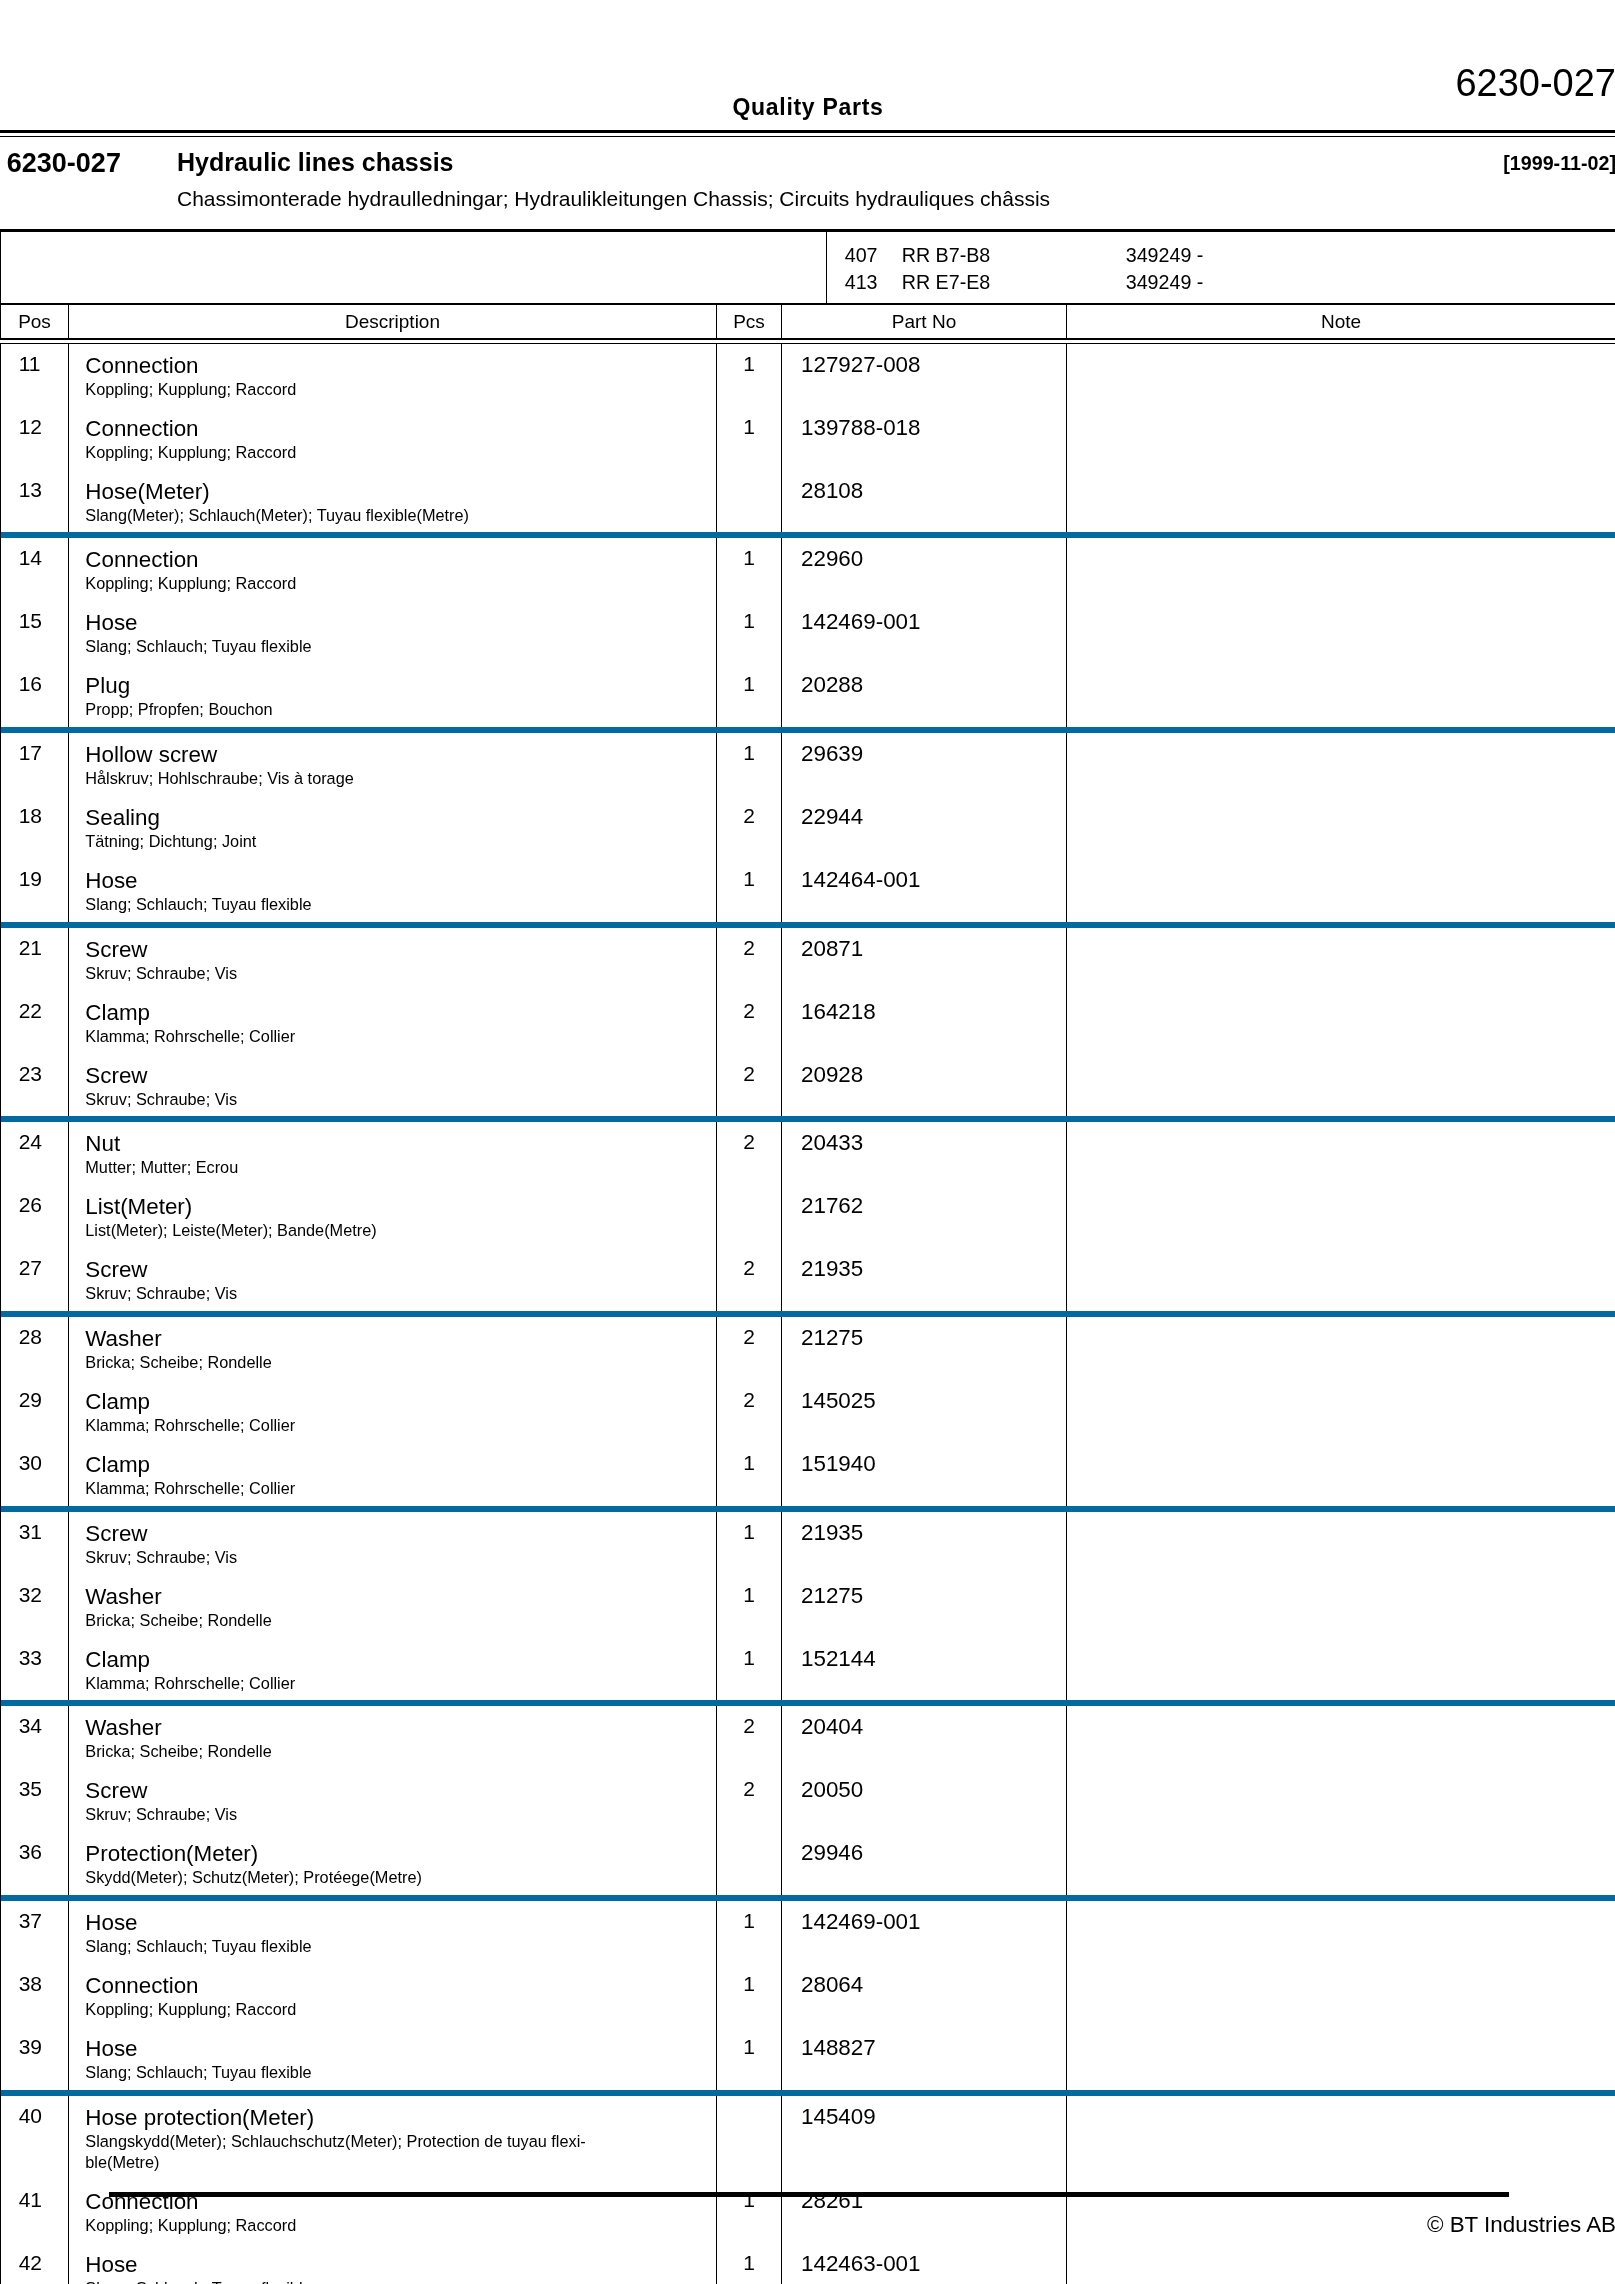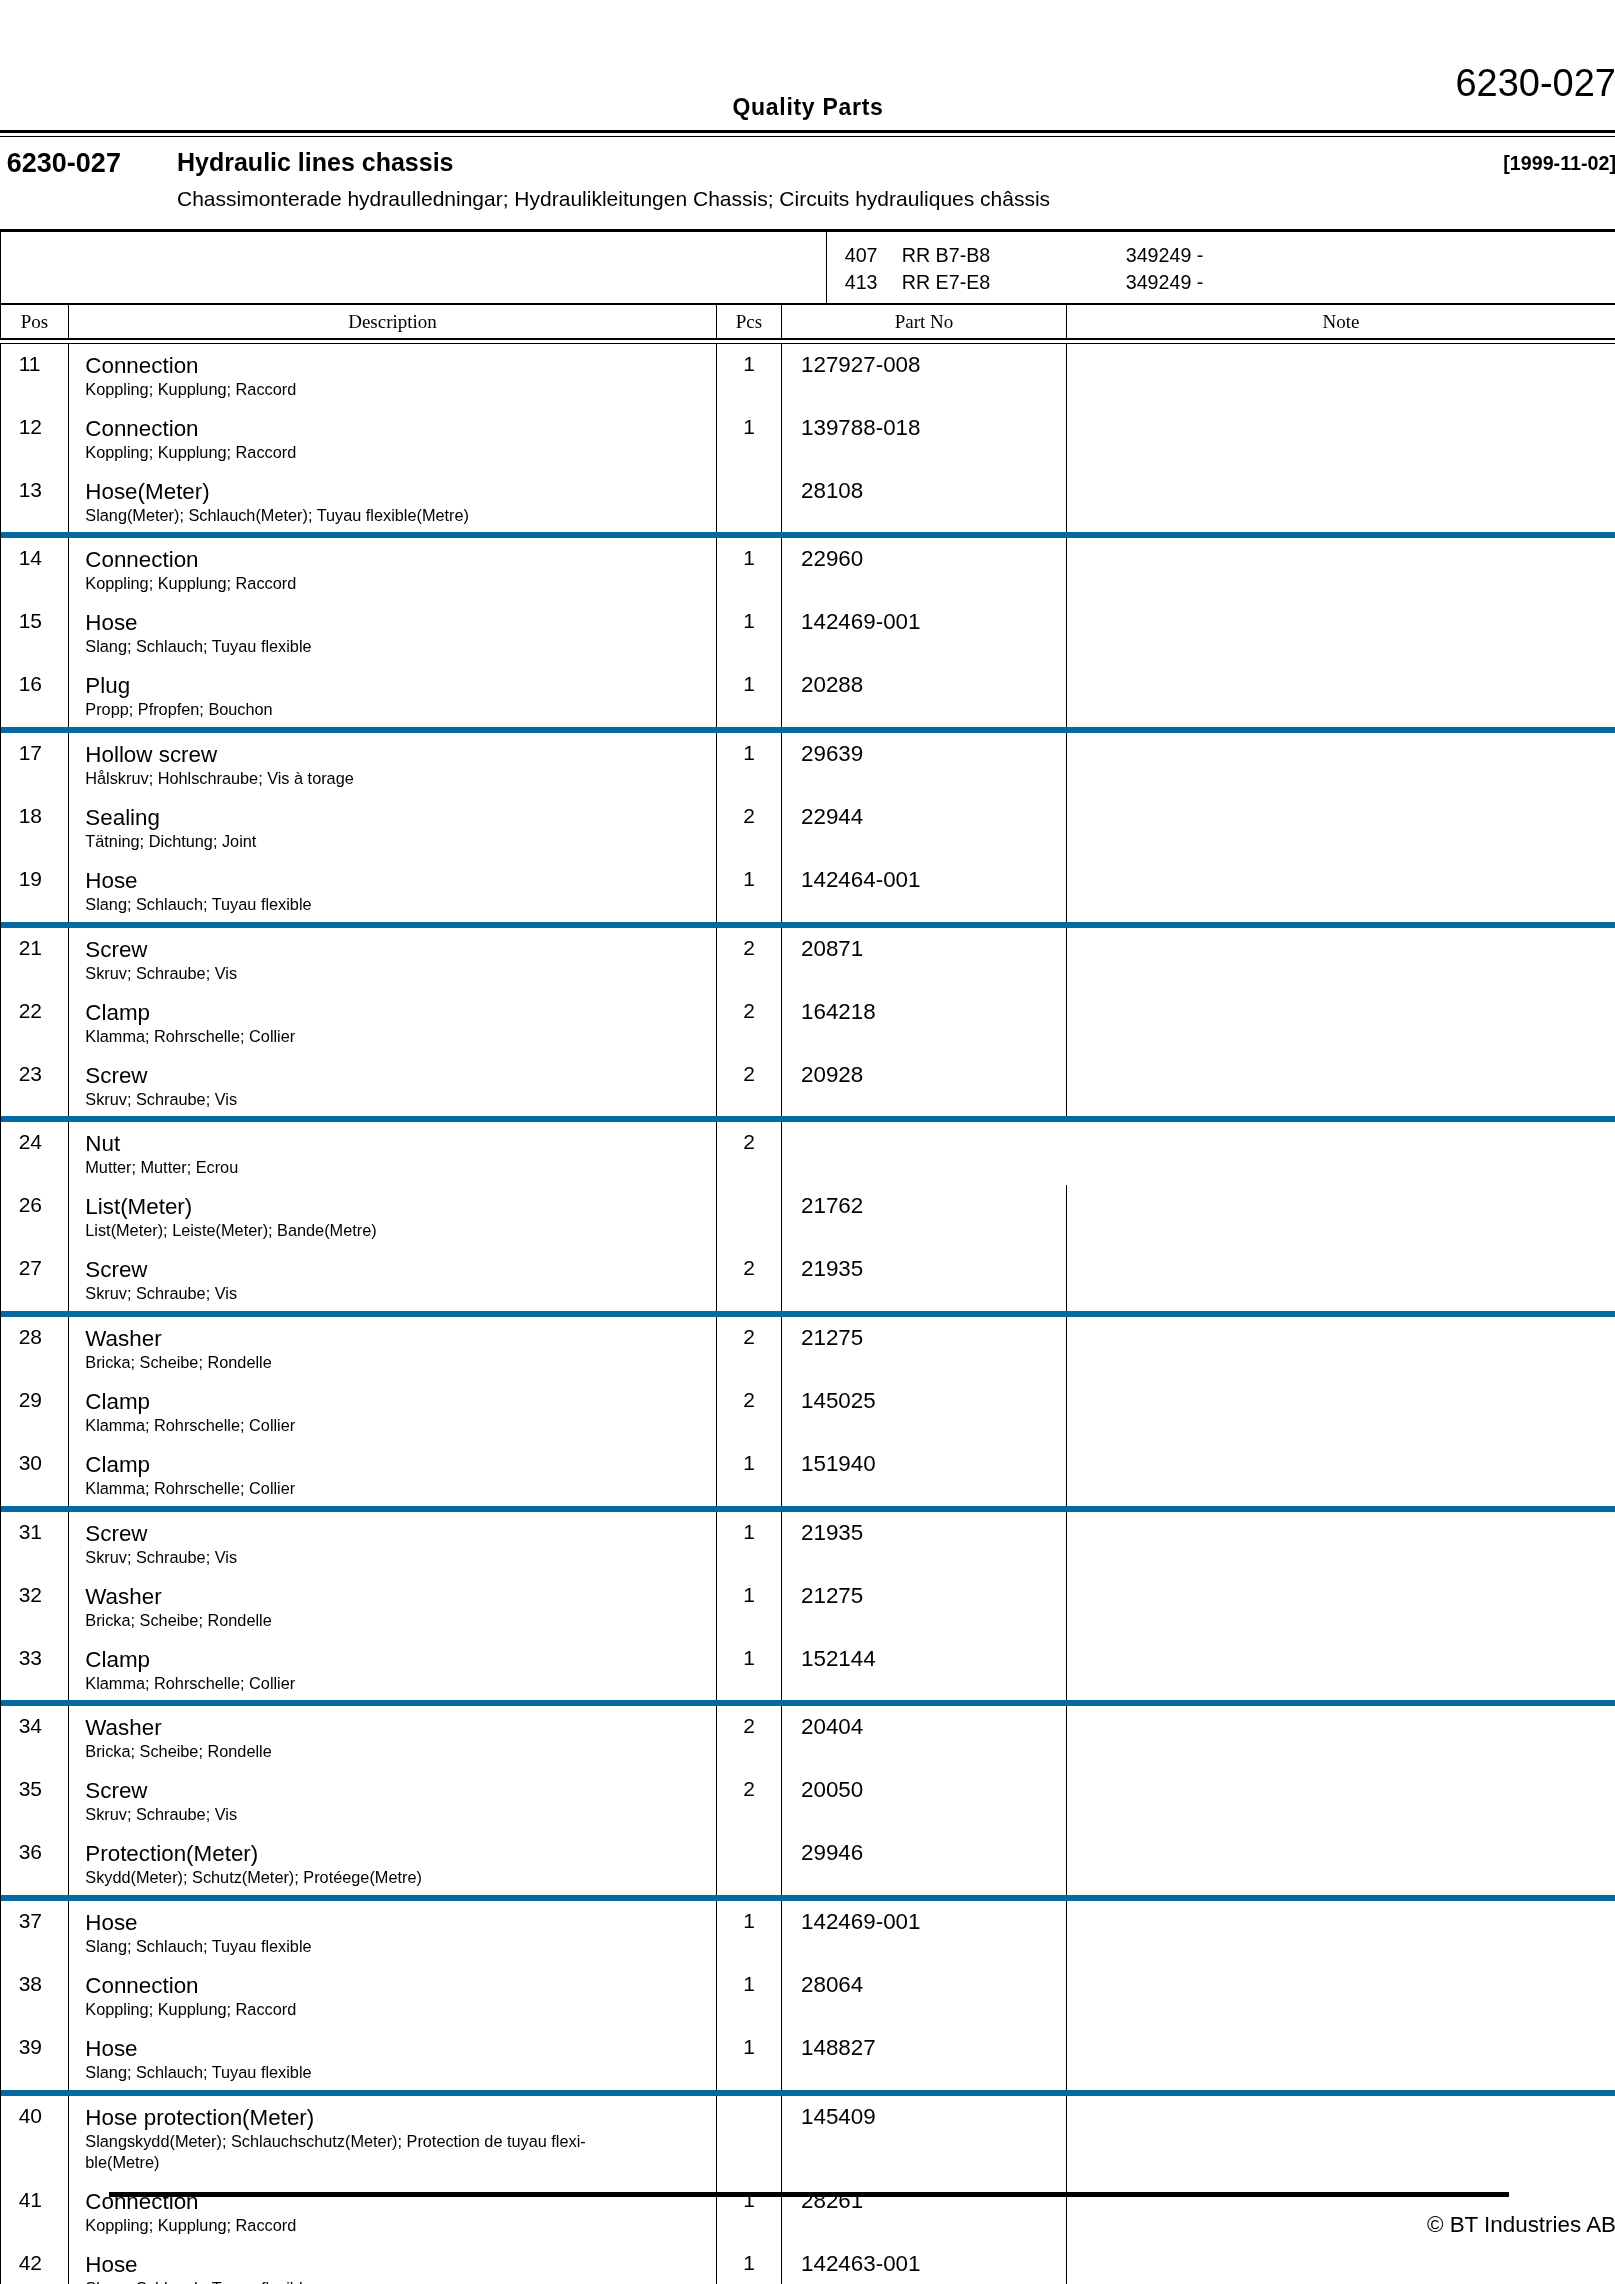--- a/index.html
+++ b/index.html
@@ -34,21 +34,21 @@
   .variant-box { display:grid; grid-template-columns:826px 1fr; height:76px;
                  border-top:3.4px solid #000; border-left:1.4px solid #000;
                  border-right:1.4px solid #000; border-bottom:2.7px solid #000; }
   .variant-box .vb-left { border-right:1.4px solid #000; }
   .vb-right { padding:9.5px 0 0 17.7px; }
   .variant-line { display:grid; grid-template-columns:57px 224px auto;
                   font-size:19.7px; line-height:27px; }
 
   .col-header { display:grid; grid-template-columns:67px 648px 65px 285px 1fr;
                 height:35px; border-left:1.4px solid #000; border-right:1.4px solid #000;
-                border-bottom:2px solid #000;font-family:Liberation Serif, serif; }
+                border-bottom:2px solid #000; }
   .col-header > div { font-size:19px; line-height:33px; text-align:center; }
   .col-header > div + div { border-left:1.4px solid #000; }
   .dbl-gap { height:2.7px; }
 
   .table-body { border-top:1.4px solid #000; border-left:1.4px solid #000; border-right:1.4px solid #000; }
   .t-row { display:grid; grid-template-columns:67px 648px 65px 285px 1fr; min-height:58px; }
   .t-row.group-end { border-bottom:6px solid #0369a1; }
   .t-row > div + div { border-left:1.4px solid #000; }
   .cell-pos  { padding:8.1px 0 0 17.7px; font-size:21px; }
   .cell-desc { padding:8.1px 0 6.8px 16.3px; }
@@ -226,20 +226,21 @@
           <div class="cell-part">20928</div>
           <div class="cell-note"></div>
         </div>
         <div class="t-row">
           <div class="cell-pos">24</div>
           <div class="cell-desc">
             <div class="desc-main">Nut</div>
             <div class="desc-sub">Mutter; Mutter; Ecrou</div>
           </div>
           <div class="cell-pcs">2</div>
+          <div class="cell-part">20433</div>
           <div class="cell-note"></div>
         </div>
         <div class="t-row">
           <div class="cell-pos">26</div>
           <div class="cell-desc">
             <div class="desc-main">List(Meter)</div>
             <div class="desc-sub">List(Meter); Leiste(Meter); Bande(Metre)</div>
           </div>
           <div class="cell-pcs"></div>
           <div class="cell-part">21762</div>

